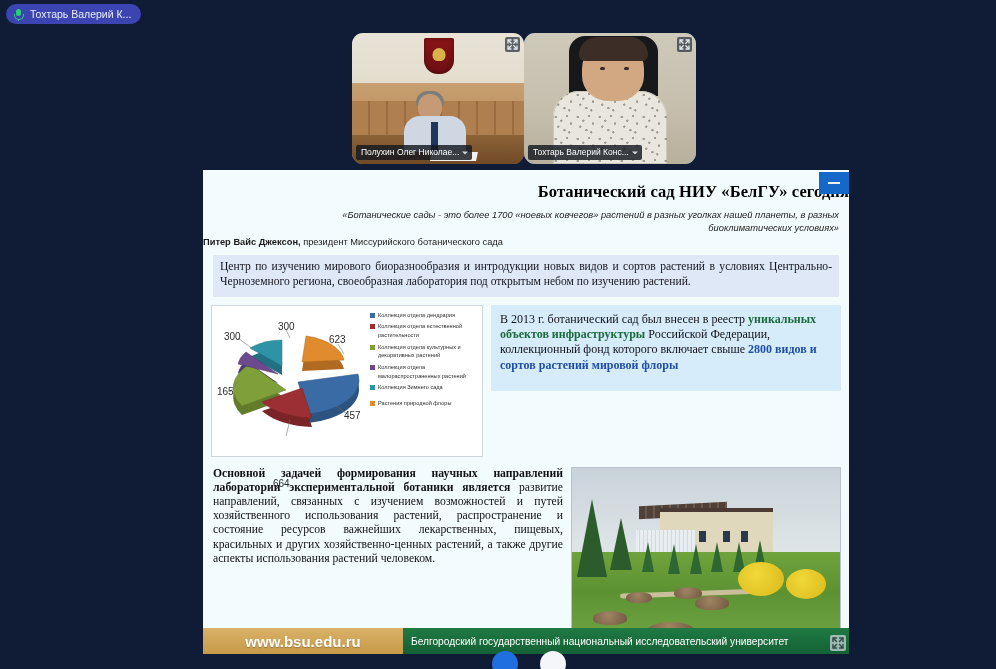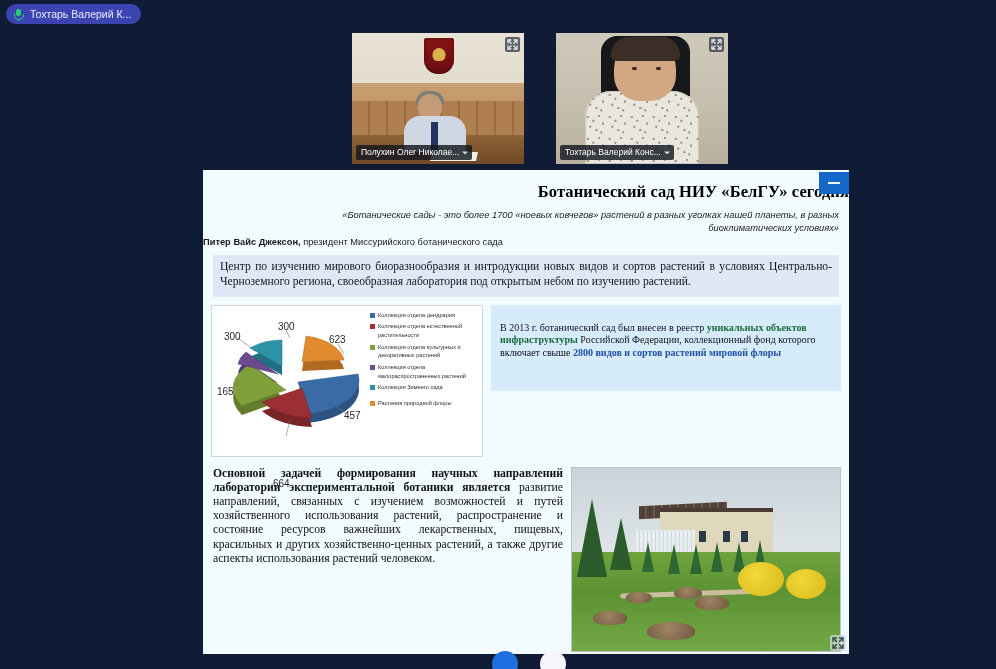--- a/index.html
+++ b/index.html
@@ -21,22 +21,22 @@
   .mic-ico { width: 13px; height: 13px; position: relative; flex: 0 0 auto; }
   .mic-ico .cap { position:absolute; left:4px; top:1px; width:5px; height:7px;
                   background:#27d07a; border-radius:3px; }
   .mic-ico .arc { position:absolute; left:1.5px; top:6px; width:10px; height:6px;
                   border:1.4px solid #27d07a; border-top:none;
                   border-radius:0 0 6px 6px; }
   .mic-ico .stem { position:absolute; left:6px; top:11px; width:1.4px; height:2px; background:#27d07a; }
 
   
   .video-row { position: absolute; left: 352px; top: 33px; display: flex; }
-  .tile { position: relative; width: 172px; height: 131px; overflow: hidden; background:#2a3a4d; }
-  .tile.active { outline: 3px solid #1f7fe0; outline-offset: -3px; margin-left: 32px; }
+  .tile { position: relative; width: 172px; height: 131px; overflow: hidden; background:#2a3a4d;border-radius:11px; }
+  .tile.active { outline: 3px solid #1f7fe0; outline-offset: -3px; }
   .tile .nameplate {
     position: absolute; left: 4px; bottom: 4px; max-width: 150px;
     background: rgba(20,24,32,.82); color:#fff; font-size: 8.5px;
     padding: 2px 13px 2px 5px; border-radius: 2px; white-space: nowrap;
     overflow: hidden; text-overflow: ellipsis; line-height: 1.25;
   }
   .nameplate .caret { position:absolute; right:4px; top:50%; transform: translateY(-50%);
     border-left:3px solid transparent; border-right:3px solid transparent; border-top:3.5px solid #cfd6e0; }
   .expand-btn {
     position: absolute; right: 4px; top: 4px; width: 15px; height: 15px;
@@ -134,22 +134,22 @@
     font-size: 10px; color:#2b2b2b; }
 
   .legend { position: absolute; left: 158px; top: 5px; width: 112px; }
   .legend-item { display: flex; gap: 3px; margin-bottom: 3px; align-items: flex-start; }
   .legend-sw { width: 5px; height: 5px; flex: 0 0 auto; margin-top: 2px; }
   .legend-tx { font-family: "Liberation Sans", sans-serif; font-size: 5.6px;
     line-height: 1.55; color: #2e2e2e; }
 
   
   .note-box {
-    flex: 1 1 auto; background: #d6ecfb; padding: 17px 9px 8px 9px;
-    font-family: "Liberation Serif", serif; font-size: 10px;
+    flex: 1 1 auto; background: #d6ecfb; padding: 7px 9px 8px 9px;
+    font-family: "Liberation Serif", serif; font-size: 12px;
     color: #101018; line-height: 1.28; min-height: 86px;
   }
   .note-box .hl { color: #1a6b3c; font-weight: bold; }
   .note-box .hl2 { color: #1f4fa8; font-weight: bold; }
 
   
   .bottom-row { display: flex; gap: 8px; margin: 10px 8px 0 8px; align-items: flex-start; }
   .body-text {
     width: 352px; flex: 0 0 auto;
     font-family: "Liberation Serif", serif; font-size: 11.7px;
@@ -415,20 +415,24 @@
         <div class="forsythia" style="left:62%; bottom:30%; width:46px; height:34px;"></div>
         <div class="forsythia" style="left:80%; bottom:28%; width:40px; height:30px;"></div>
         <div class="bush" style="left:8%;  bottom:14%; width:34px; height:14px;"></div>
         <div class="bush" style="left:28%; bottom:6%;  width:48px; height:18px;"></div>
         <div class="bush" style="left:46%; bottom:22%; width:34px; height:14px;"></div>
         <div class="bush" style="left:38%; bottom:28%; width:28px; height:12px;"></div>
         <div class="bush" style="left:20%; bottom:26%; width:26px; height:11px;"></div>
       </div>
     </div>
 
+    <div class="footer">
+      <div class="footer-url">www.bsu.edu.ru</div>
+      <div class="footer-name">Белгородский государственный национальный исследовательский университет</div>
+    </div>
     <div class="footer-expand">
       <svg viewBox="0 0 16 16">
           <g stroke="#2f4a40" stroke-width="1.4" fill="none" stroke-linecap="round">
         <path d="M3 6.5 L3 3 L6.5 3"></path>
             <path d="M13 6.5 L13 3 L9.5 3"></path>
         <path d="M3 9.5 L3 13 L6.5 13"></path>
             <path d="M13 9.5 L13 13 L9.5 13"></path>
         <path d="M3.5 3.5 L6.5 6.5"></path>
             <path d="M12.5 3.5 L9.5 6.5"></path>
         <path d="M3.5 12.5 L6.5 9.5"></path>

